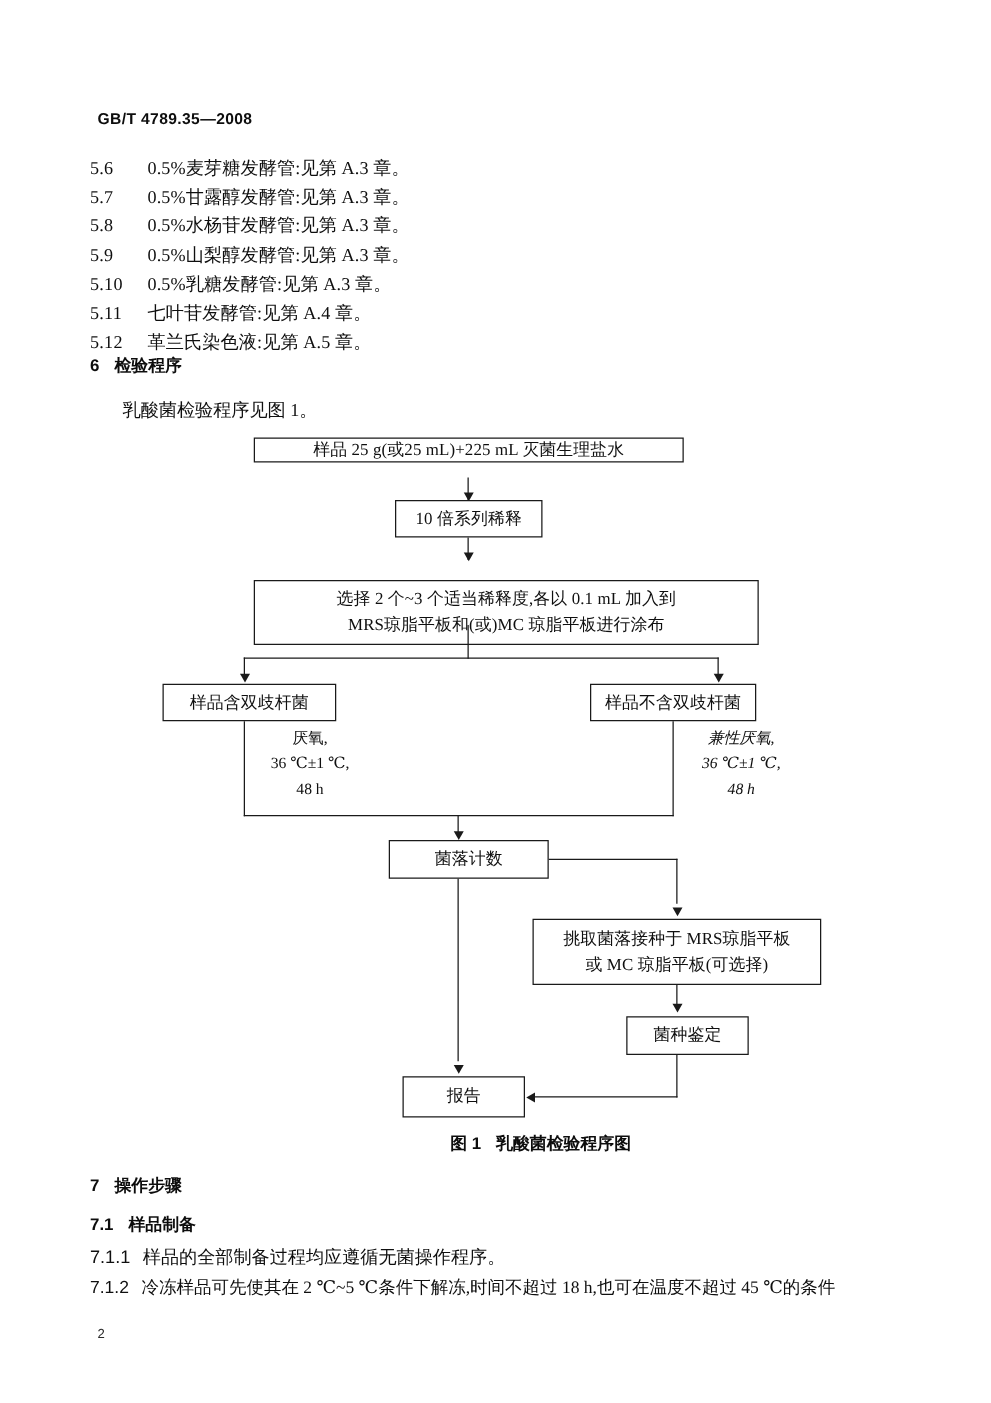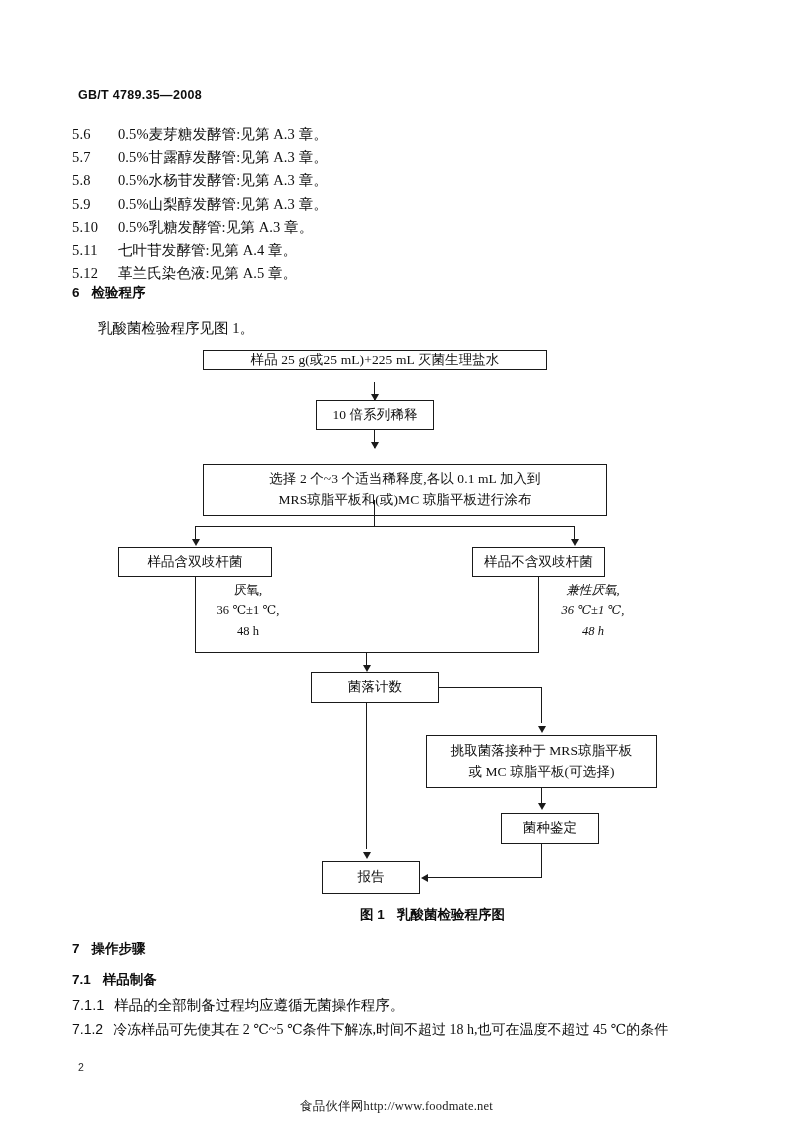--- a/index.html
+++ b/index.html
@@ -233,21 +233,21 @@
       <span class="ln">MRS琼脂平板和(或)MC 琼脂平板进行涂布</span>
     </div>
 
     <div class="vline" style="left:374px; top:500px; height:27px;"></div>
     <div class="hline" style="left:195px; top:526px; width:380px;"></div>
     <div class="vline" style="left:195px; top:526px; height:14px;"></div>
     <div class="arrow-down" style="left:191.5px; top:539px;"></div>
     <div class="vline" style="left:574px; top:526px; height:14px;"></div>
     <div class="arrow-down" style="left:570.5px; top:539px;"></div>
 
-    <div class="fbox" style="left:118px; top:547px; width:154px; height:30px;">
+    <div class="fbox" style="left:130px; top:547px; width:139px; height:30px;">
       <span class="ln">样品含双歧杆菌</span>
     </div>
     <div class="fbox" style="left:472px; top:547px; width:133px; height:30px;">
       <span class="ln">样品不含双歧杆菌</span>
     </div>
 
     <div class="vline" style="left:195px; top:577px; height:76px;"></div>
     <div class="annot" style="left:200px; top:580px; width:96px;">
       <span class="ln">厌氧,</span>
       <span class="ln">36 ℃±1 ℃,</span>
@@ -307,15 +307,14 @@
     <span class="sec-no">7.1</span><span>样品制备</span>
   </div>
   <div class="body-line" style="left:72px; top:996px;">
     <span class="lead-no">7.1.1</span><span>样品的全部制备过程均应遵循无菌操作程序。</span>
   </div>
   <div class="body-line" style="left:72px; top:1021px; font-size:14px;">
     <span class="lead-no">7.1.2</span><span>冷冻样品可先使其在 2 ℃~5 ℃条件下解冻,时间不超过 18 h,也可在温度不超过 45 ℃的条件</span>
   </div>
 
   <div class="page-number">2</div>
-  <div class="watermark">食品伙伴网http://www.foodmate.net</div>
 
 </div>
 
 </body></html>

